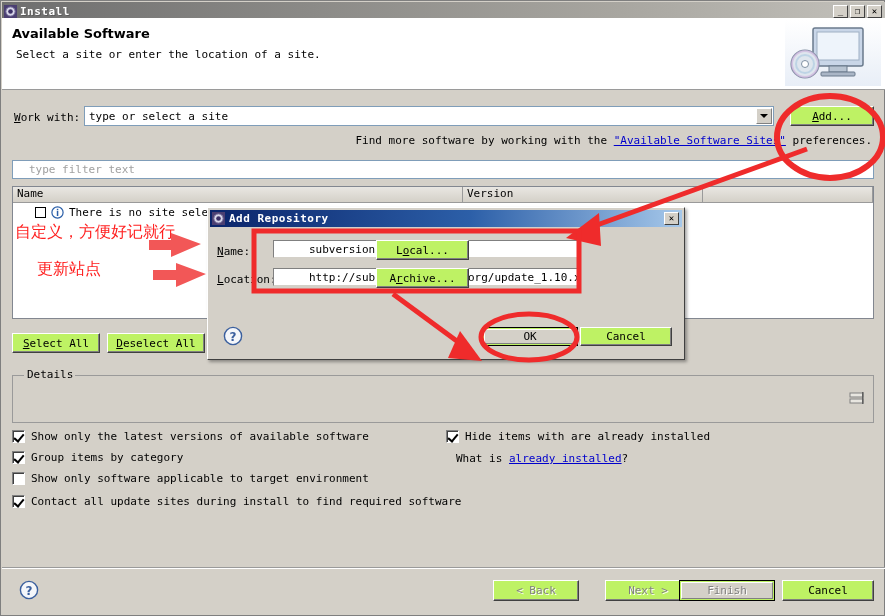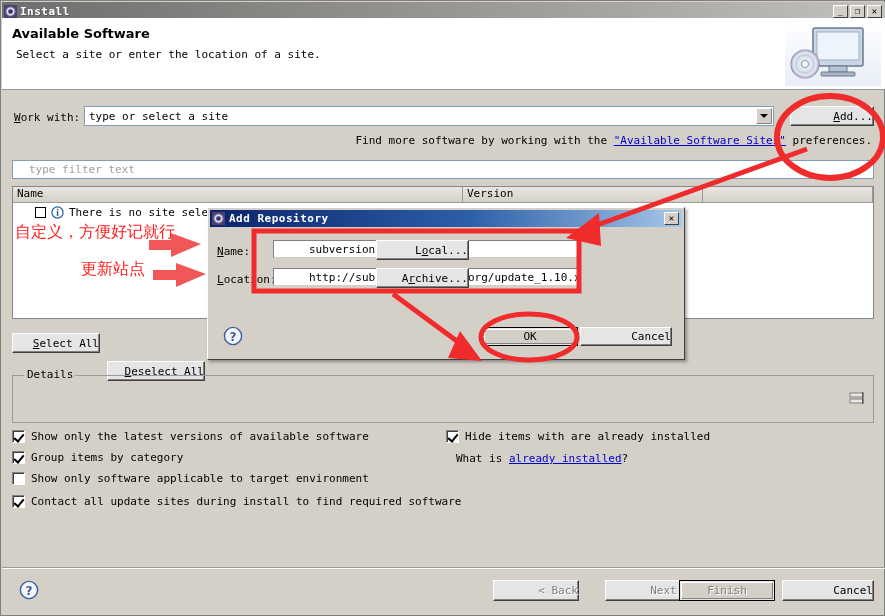--- a/index.html
+++ b/index.html
@@ -80,27 +80,27 @@
     border-top:1px solid #ffffff;border-left:1px solid #ffffff;
     border-right:1px solid #808080;border-bottom:1px solid #808080;
     box-sizing:border-box;
     display:flex;align-items:center;justify-content:center;
   }
   .tri-down{
     width:0;height:0;border-left:4px solid transparent;border-right:4px solid transparent;
     border-top:4px solid #000;
   }
   .btn{
-    background:#e5e5e5;
+    background:#bef264;
     border-top:1px solid #ffffff;border-left:1px solid #ffffff;
     border-right:1px solid #404040;border-bottom:1px solid #404040;
     box-shadow:inset -1px -1px 0 #808080;
     font-family:"DejaVu Sans Mono","Liberation Mono",monospace;
     font-size:11px;color:#000;
-    display:flex;align-items:center;justify-content:flex-end;
+    display:flex;align-items:center;justify-content:center;
     box-sizing:border-box;cursor:default;
   }
   .btn.disabled{color:#808080;text-shadow:1px 1px 0 #ffffff;}
   .btn-add{position:absolute;left:789px;top:105px;width:84px;height:20px;}
   .findmore{
     position:absolute;right:12px;top:133px;font-size:11px;color:#000;white-space:nowrap;
   }
   .lnk{color:#0000cc;text-decoration:underline;}
   .u{text-decoration:underline;}
   
@@ -134,24 +134,24 @@
     width:13px;height:13px;margin-right:5px;flex:0 0 auto;
   }
   .rowtext{font-size:11px;color:#000;white-space:nowrap;}
   
   .cn{
     position:absolute;color:#ff2020;
     font-family:Liberation Sans, sans-serif;
     font-size:16px;white-space:nowrap;
   }
   .cn1{left:14px;top:221px;}
-  .cn2{left:36px;top:258px;margin-left:44px;}
+  .cn2{left:36px;top:258px;}
   
   .btn-selall{position:absolute;left:11px;top:332px;width:88px;height:20px;}
-  .btn-deselall{position:absolute;left:106px;top:332px;width:98px;height:20px;margin-top:28px;}
+  .btn-deselall{position:absolute;left:106px;top:332px;width:98px;height:20px;}
   
   .details{
     position:absolute;left:11px;top:374px;width:862px;height:48px;
     border:1px solid #9a9a9a;border-top:none;
     box-sizing:border-box;
   }
   .details-top-l{position:absolute;left:11px;top:374px;width:12px;height:1px;background:#9a9a9a;}
   .details-top-r{position:absolute;left:74px;top:374px;width:799px;height:1px;background:#9a9a9a;}
   .details-legend{position:absolute;left:24px;top:367px;font-size:11px;color:#000;background:#d4d0c8;padding:0 2px;}
   .sash{position:absolute;right:6px;top:14px;width:18px;height:18px;}

